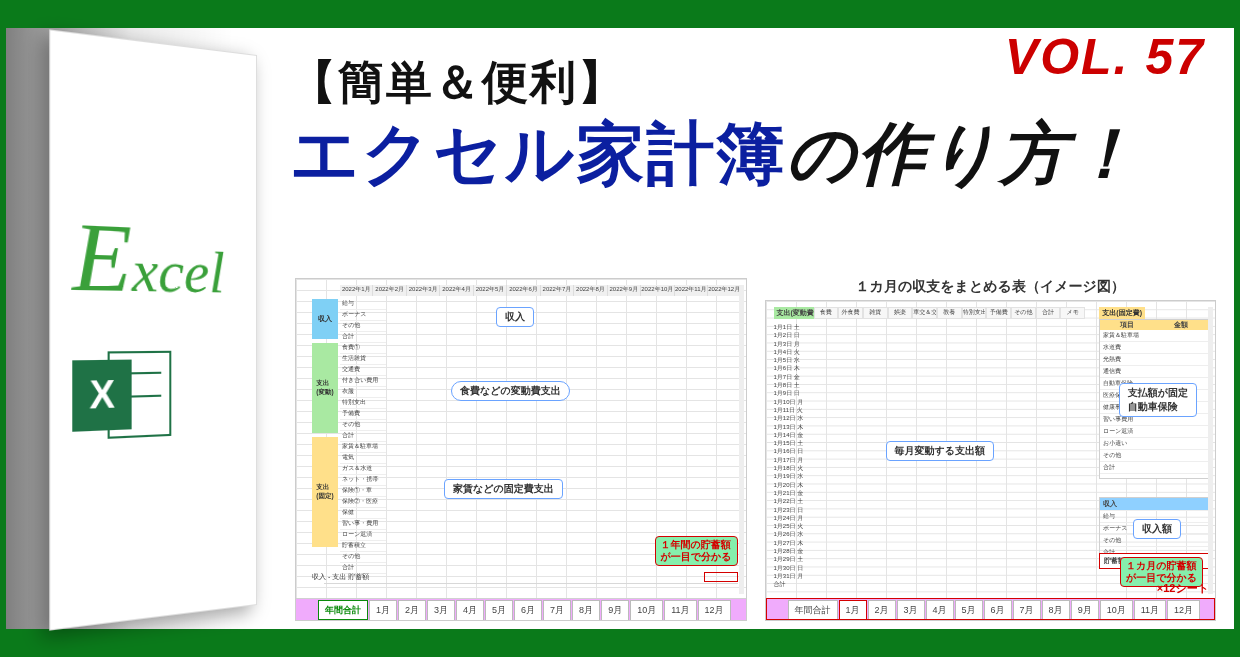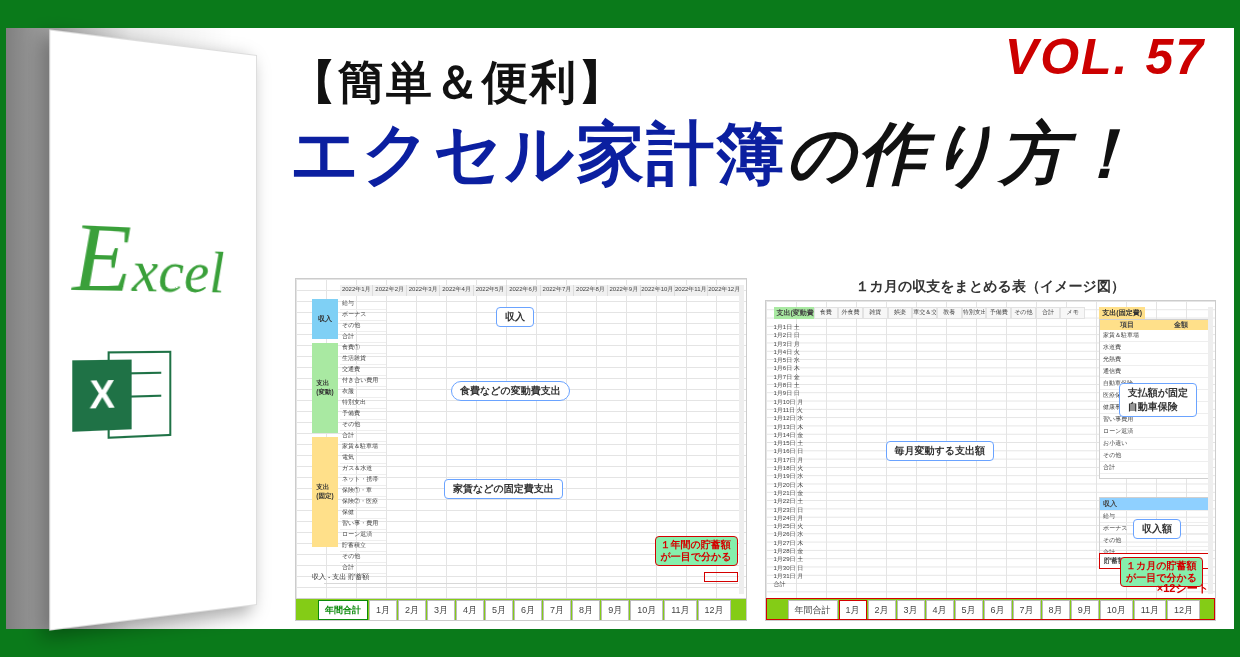--- a/index.html
+++ b/index.html
@@ -68,21 +68,21 @@
 .mini .blk.yel   { background:#ffe08a; top:158px; height:110px; }
 .mini .cats { position:absolute; left:44px; top:20px; width:46px; display:flex; flex-direction:column; }
 .mini .cats span { height:11px; font-size:6px; padding-left:2px; border-bottom:1px solid #eee; white-space:nowrap; }
 
 .label-pill { position:absolute; background:#fff; border:1.5px solid #6aa3ff; border-radius:4px; padding:2px 8px; font-size:10px; color:#333; font-weight:600; white-space:nowrap; }
 .callout-red { position:absolute; background:#86efac; border:1.5px solid #d40000; border-radius:4px; padding:2px 5px; font-size:10px; color:#d40000; font-weight:700; white-space:nowrap; line-height:1.2; }
 
 .foot-line { position:absolute; left:28px; right:8px; bottom:36px; height:1px; background:#d8d8d8; }
 .total-row { position:absolute; left:16px; bottom:38px; font-size:7px; color:#333; }
 
-.tabs { position:absolute; left:0; right:0; bottom:0; height:22px; background:#84cc16; display:flex; align-items:flex-end; padding-left:22px; gap:1px; border-top:1px solid #d0d0d0; }
+.tabs { position:absolute; left:0; right:0; bottom:0; height:22px; background:#f0abfc; display:flex; align-items:flex-end; padding-left:22px; gap:1px; border-top:1px solid #d0d0d0; }
 .tab { background:#fff; border:1px solid #bbb; border-bottom:none; font-size:9px; padding:3px 6px; color:#444; }
 .tabs.redbox { outline:1.5px solid #d40000; outline-offset:-1px; }
 .tab.greenbox { outline:1.5px solid #0a8a0a; outline-offset:-1px; font-weight:700; color:#0a8a0a; }
 .tab.redfirst { outline:1.5px solid #d40000; outline-offset:-1px; }
 
 
 .mini .days { position:absolute; left:8px; top:22px; display:flex; flex-direction:column; }
 .mini .days span { font-size:6px; height:8.3px; white-space:nowrap; }
 .mini .right-head { position:absolute; left:8px; top:6px; font-size:7px; font-weight:700; }
 .mini .right-head2 { position:absolute; right:70px; top:6px; font-size:7px; font-weight:700; color:#333; background:#ffe08a; padding:1px 3px; }

